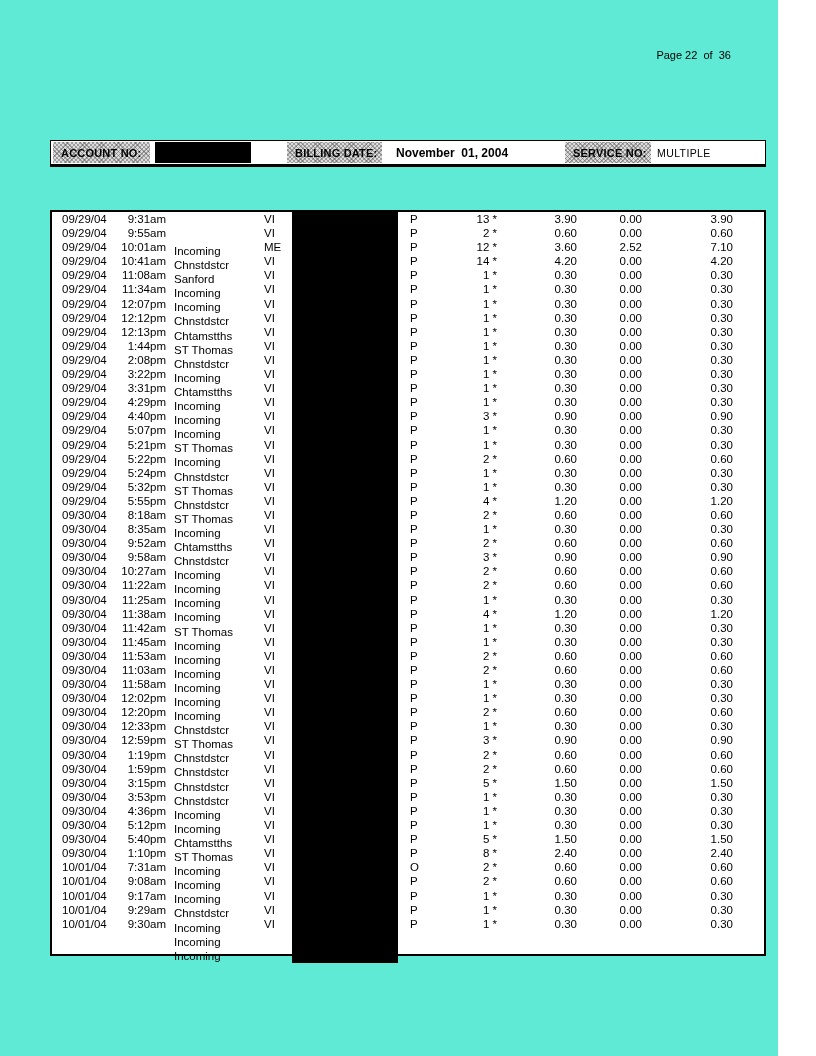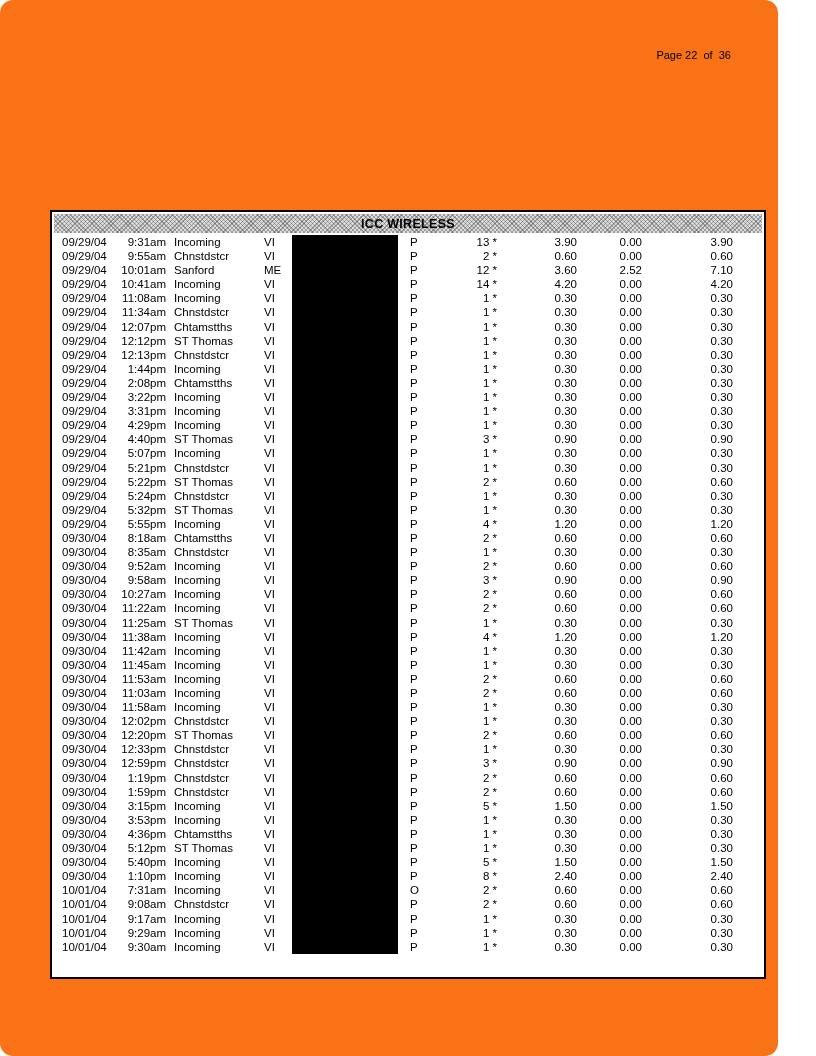--- a/index.html
+++ b/index.html
@@ -1,17 +1,17 @@
 <!DOCTYPE html>
 <html><head>
 <meta charset="utf-8">
 <style>
   html,body{margin:0;padding:0;background:#fff;}
-  .page{position:relative;width:778px;height:1056px;background:#f97316;overflow:hidden;
-        font-family:"Liberation Sans","DejaVu Sans",sans-serif;color:#000;border-radius:13px;}
+  .page{position:relative;width:778px;height:1056px;background:#5eead4;overflow:hidden;
+        font-family:"Liberation Sans","DejaVu Sans",sans-serif;color:#000;}
   .page-num{position:absolute;top:49px;right:47px;font-size:11px;white-space:pre;}
 
   
   .account-bar{position:absolute;left:50px;top:140px;width:716px;height:27px;
                border:1px solid #000;border-bottom:3px solid #000;box-sizing:border-box;background:#fff;}
   .seg{position:absolute;top:1px;bottom:1px;display:flex;align-items:center;box-sizing:border-box;}
   .hatch{background-color:#dcdcdc;
          background-image:repeating-linear-gradient(45deg, rgba(80,80,80,.45) 0 1px, transparent 1px 3px),
                           repeating-linear-gradient(-45deg, rgba(80,80,80,.45) 0 1px, transparent 1px 3px);}
   .lbl{font-weight:bold;font-size:11px;padding-left:8px;white-space:nowrap;letter-spacing:.2px;}
@@ -32,36 +32,47 @@
   .hd{position:absolute;top:8px;transform:translateX(-50%);white-space:nowrap;letter-spacing:.2px;}
   .hd-date{left:30px}.hd-time{left:87px}.hd-place{left:173px}.hd-phone{left:280px}
   .hd-per{left:364px}.hd-min{left:414px}.hd-air{left:495px}.hd-ld{left:565px}.hd-amount{left:653px}
   .phone-underline{position:absolute;left:240px;width:106px;bottom:0;height:4px;background:#000;}
 
   .rows{padding:0 0 23px 10px;}
   .row{display:grid;grid-template-columns:54px 50px 98px 28px 106px 52px 47px 80px 65px 91px;
        height:14.1px;line-height:14.1px;font-size:11.5px;}
   .c{white-space:nowrap;}
   .time,.min,.air,.ld,.amount{text-align:right;}
-  .place{padding-left:8px;}
+  .place{padding-left:8px;margin-top:32px;}
   .per{padding-left:12px;}
   .phone{background:#000;}
 </style>
 </head>
 <body>
 
 <div class="page">
 
   <div class="page-num">Page 22  of  36</div>
 
+  <div class="account-bar">
+    <div class="seg hatch seg-account">
+      <span class="lbl">ACCOUNT NO:</span>
+    </div>
+    <div class="seg seg-redact"></div>
+    <div class="seg hatch seg-billing">
+      <span class="lbl">BILLING DATE:</span>
+    </div>
+    <div class="val val-billing">November  01, 2004</div>
+    <div class="seg hatch seg-service">
+      <span class="lbl">SERVICE NO:</span>
+    </div>
+    <div class="val val-service">MULTIPLE</div>
+  </div>
 
   <div class="bill-table">
-    <div class="title-bar hatch">
-      <span>ICC WIRELESS</span>
-    </div>
     <div class="rows">
         <div class="row">
     <span class="c date">09/29/04</span>
     <span class="c time">9:31am</span>
     <span class="c place">Incoming</span>
     <span class="c state">VI</span>
     <span class="c phone"></span>
     <span class="c per">P</span>
     <span class="c min">13 *</span>
     <span class="c air">3.90</span>

